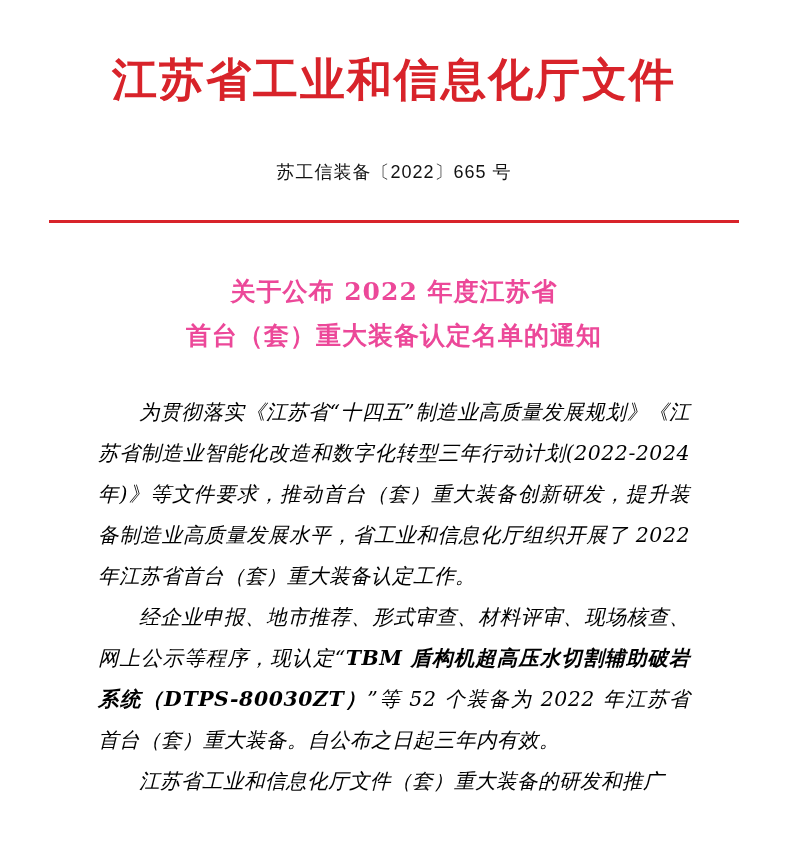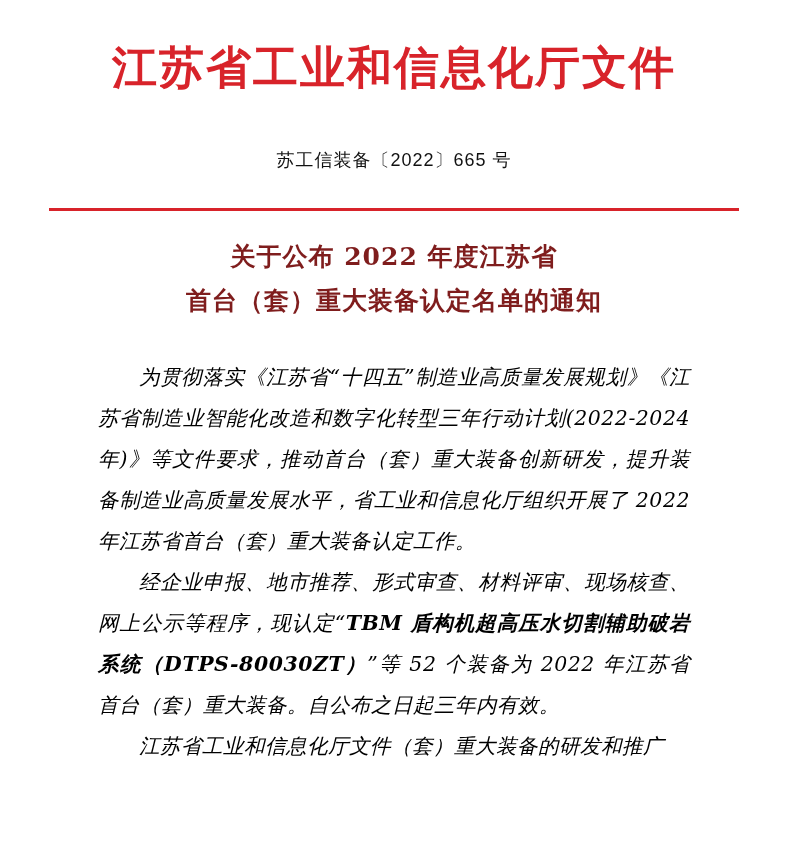--- a/index.html
+++ b/index.html
@@ -18,21 +18,21 @@
     position: relative;
     width: 788px;
     height: 844px;
     background: #ffffff;
     box-sizing: border-box;
   }
 
   
   .masthead {
     text-align: center;
-    padding-top: 40px;
+    padding-top: 52px;
   }
   .masthead-title {
     color: #d8232a;
     font-family: "DejaVu Serif", "Liberation Serif", serif;
     font-weight: bold;
     font-size: 45px;
     letter-spacing: 2px;
     line-height: 1.25;
     white-space: nowrap;
   }
@@ -53,25 +53,25 @@
   .red-rule {
     margin: 36px auto 0 auto;
     width: 690px;
     height: 3px;
     background: #d8232a;
   }
 
   
   .doc-title {
     text-align: center;
-    margin-top: 24px;
+    margin-top: 47px;
     font-weight: bold;
     font-size: 25px;
     line-height: 1.75;
-    color: #7f1d1d;
+    color: #ec4899;
     letter-spacing: 1px;
   }
   .doc-title .line {
     display: block;
   }
 
   
   .body-text {
     margin: 34px 98px 0 98px;
     font-size: 20.5px;

